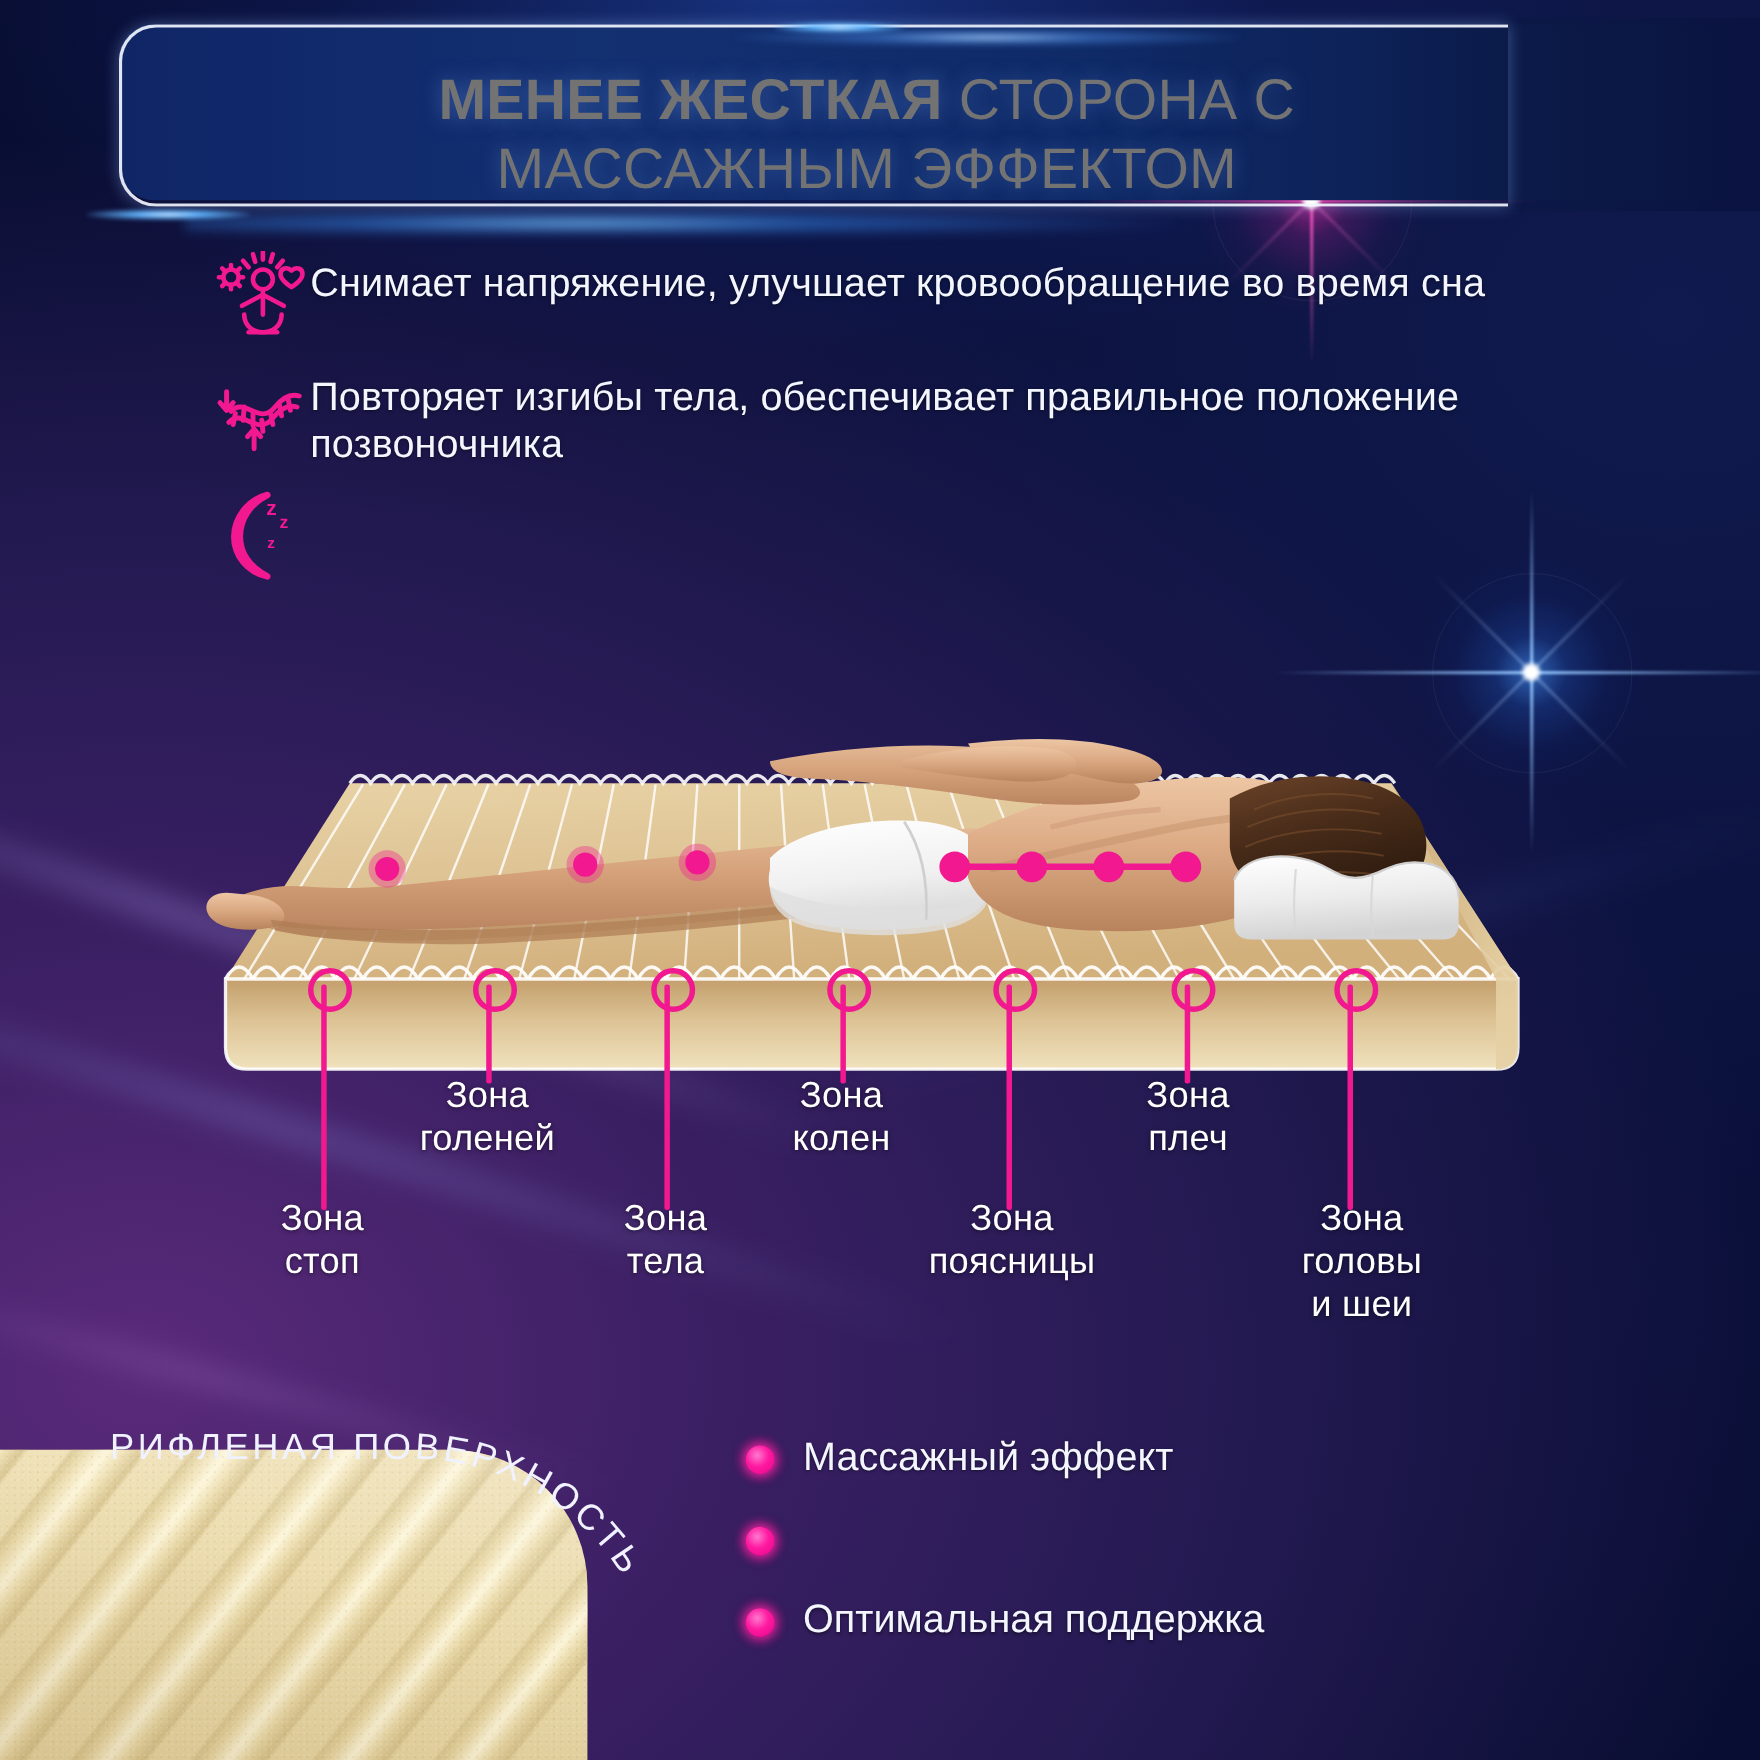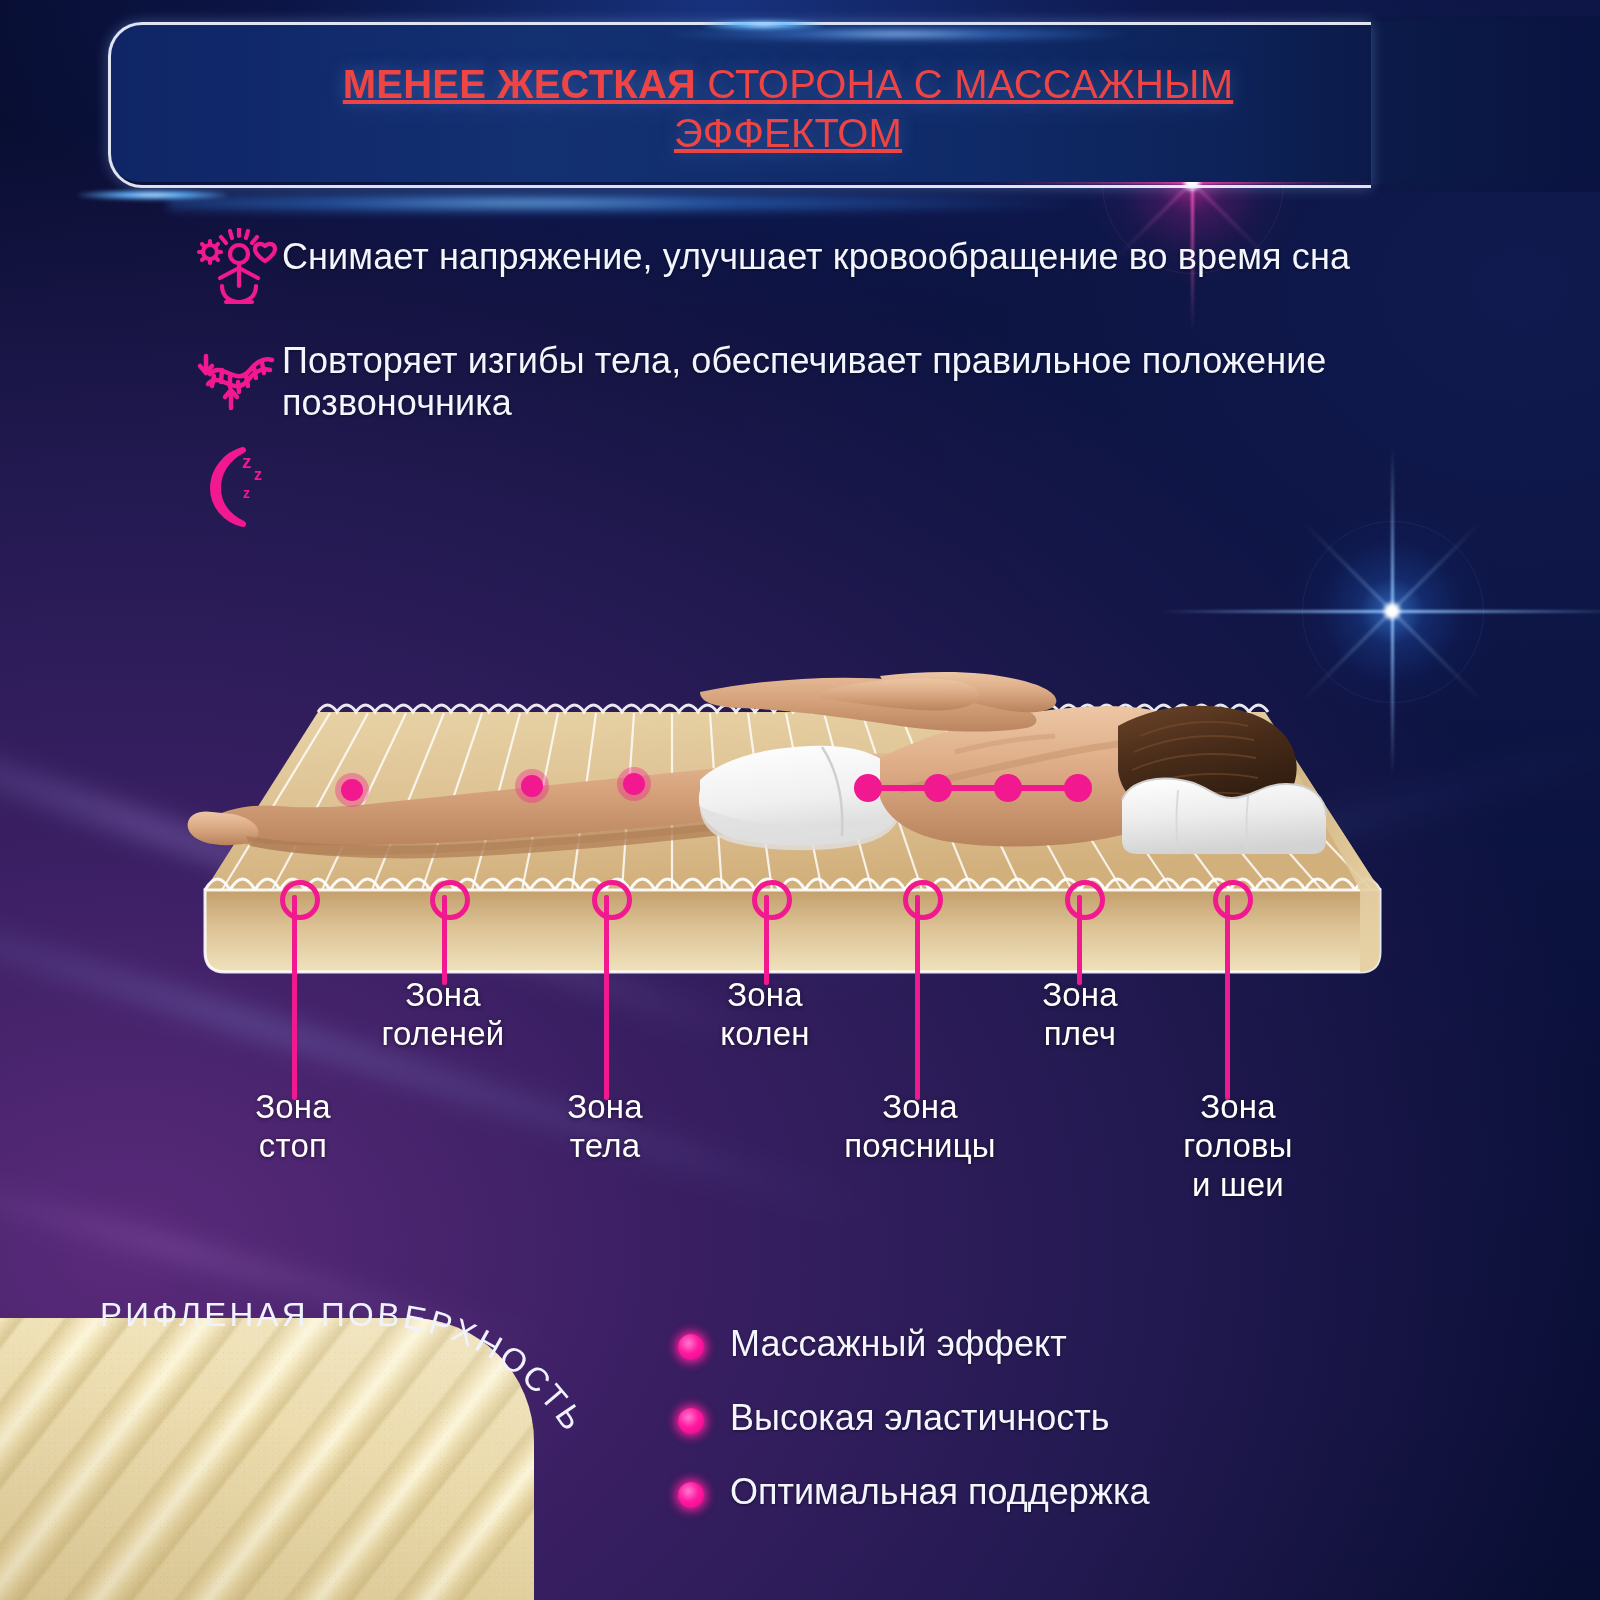--- a/index.html
+++ b/index.html
@@ -69,25 +69,24 @@
     border-right:none;
     border-radius:34px 0 0 34px;
     box-shadow:0 0 14px rgba(150,190,255,0.35);
   }
   .title-fade{
     position:absolute;left:1140px;top:-6px;width:400px;height:176px;
     background:linear-gradient(90deg,rgba(12,31,82,0) 0%,rgba(11,24,68,0.75) 45%,#0a1240 100%);
   }
   .title-text{
     position:absolute;left:150px;top:38px;width:1060px;
-    text-align:center;color:#ef4444;
-    font-size:40px;line-height:1.22;letter-spacing:0.2px;
+    text-align:center;color:#737373;
+    font-size:52px;line-height:1.22;letter-spacing:0.2px;
     font-weight:400;
     text-shadow:0 0 18px rgba(120,170,255,0.35);
-    text-decoration:underline;
   }
   .title-text b{font-weight:700;}
   .title-glow-top{
     position:absolute;left:560px;top:4px;width:460px;height:16px;
     background:radial-gradient(ellipse at center,rgba(180,220,255,0.95) 0%,rgba(90,160,255,0.45) 30%,rgba(40,90,200,0) 75%);
     filter:blur(3px);
   }
   .title-glow-bot{
     position:absolute;left:60px;top:170px;width:900px;height:22px;
     background:radial-gradient(ellipse at 40% 50%,rgba(150,215,255,0.95) 0%,rgba(60,150,255,0.5) 28%,rgba(20,70,190,0) 75%);
@@ -149,21 +148,21 @@
   }
   .swatch .shade{
     position:absolute;inset:0;
     background:linear-gradient(200deg,rgba(255,255,255,0.22) 0%,rgba(255,255,255,0) 40%,rgba(150,120,60,0.22) 100%);
   }
   .curved-label{position:absolute;left:80px;top:1246px;width:560px;height:420px;pointer-events:none;}
   .curved-label text{fill:#f0f2ff;font-family:"Liberation Sans",sans-serif;font-size:33px;letter-spacing:3.2px;}
 
   
   .bullets{position:absolute;left:668px;top:1300px;width:820px;}
-  .bullet{display:flex;align-items:flex-start;margin-bottom:26px;margin-top:20px;}
+  .bullet{display:flex;align-items:flex-start;margin-bottom:26px;}
   .bullet .dot-wrap{flex:0 0 62px;height:48px;position:relative;}
   .bullet .dot-glow{
     position:absolute;left:0;top:4px;width:46px;height:46px;border-radius:50%;
     background:radial-gradient(circle,rgba(255,30,160,0.85) 0%,rgba(230,20,140,0.45) 38%,rgba(150,10,100,0.12) 62%,rgba(0,0,0,0) 78%);
     filter:blur(2px);
   }
   .bullet .dot-core{
     position:absolute;left:10px;top:14px;width:26px;height:26px;border-radius:50%;
     background:radial-gradient(circle at 40% 35%,#ff7ad0 0%,#ff1aa0 45%,#e3058a 100%);
     box-shadow:0 0 12px rgba(255,40,170,0.95);
@@ -526,21 +525,20 @@
         <div class="dot-glow"></div>
           <div class="dot-core"></div>
       </div>
       <div class="btext">Массажный эффект</div>
     </div>
     <div class="bullet">
       <div class="dot-wrap">
         <div class="dot-glow"></div>
           <div class="dot-core"></div>
       </div>
-      <div class="btext">Высокая эластичность</div>
     </div>
     <div class="bullet">
       <div class="dot-wrap">
         <div class="dot-glow"></div>
           <div class="dot-core"></div>
       </div>
       <div class="btext" style="max-width:430px;">Оптимальная поддержка</div>
     </div>
   </div>
 

